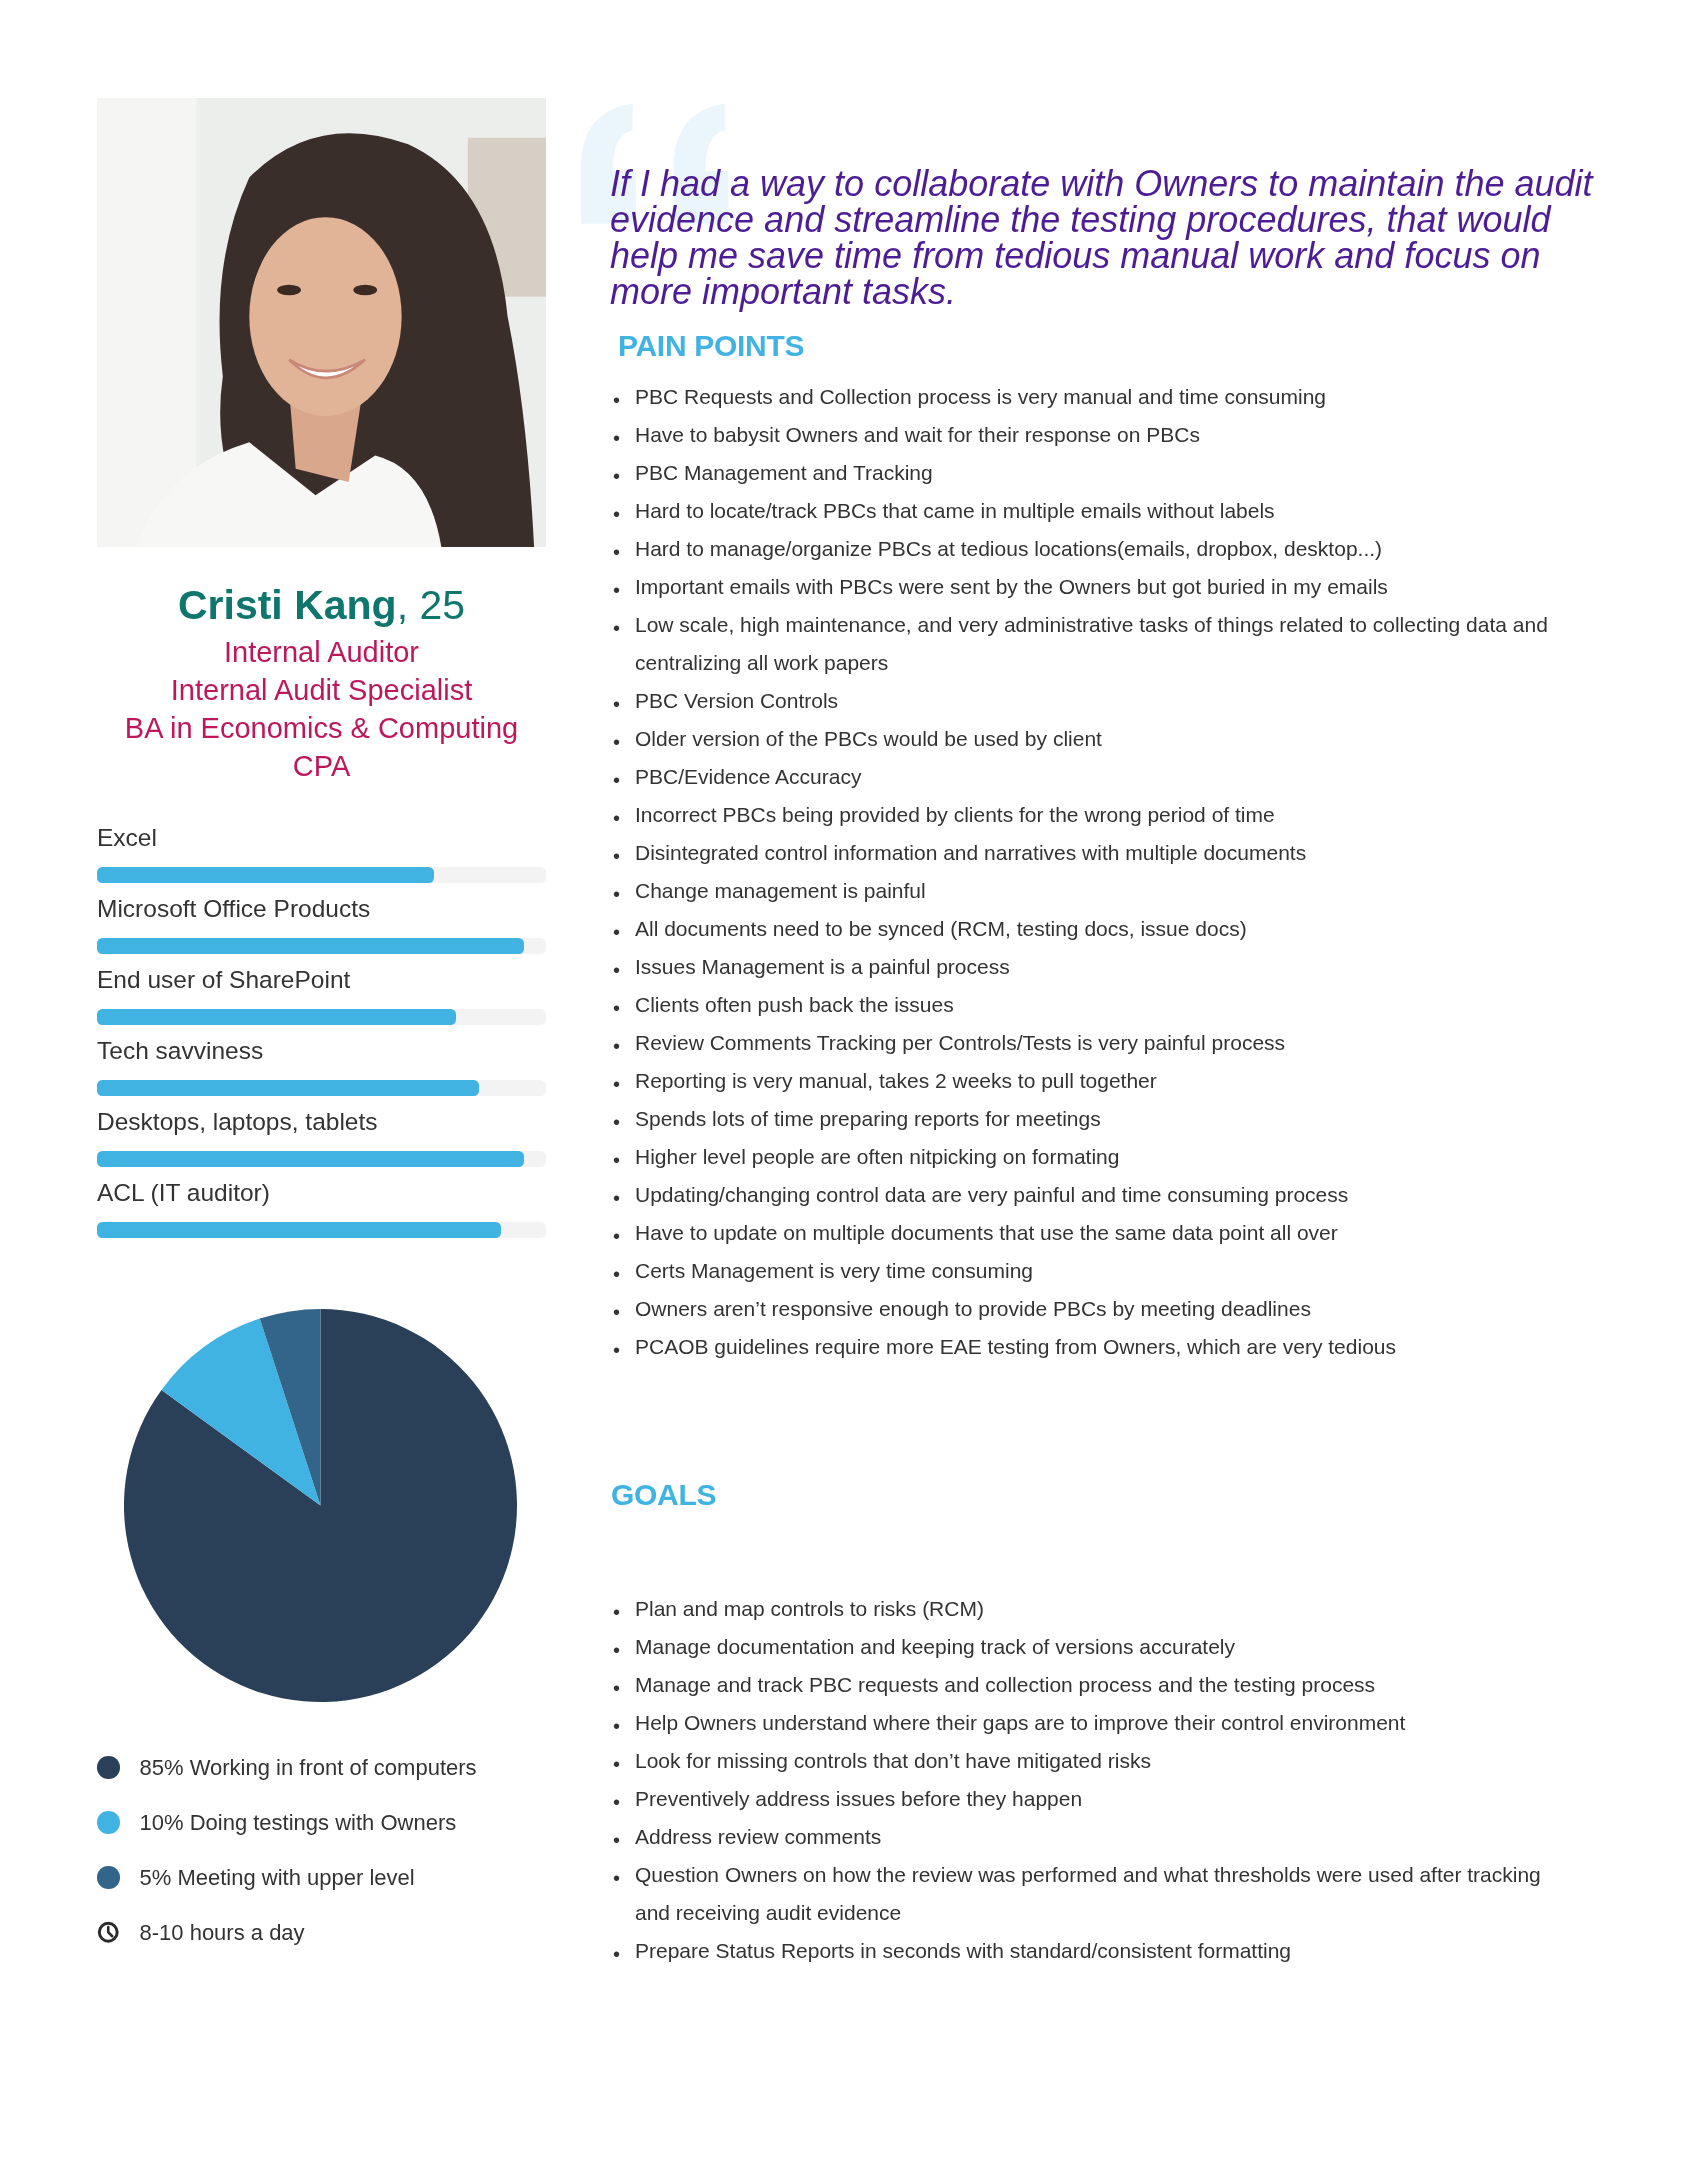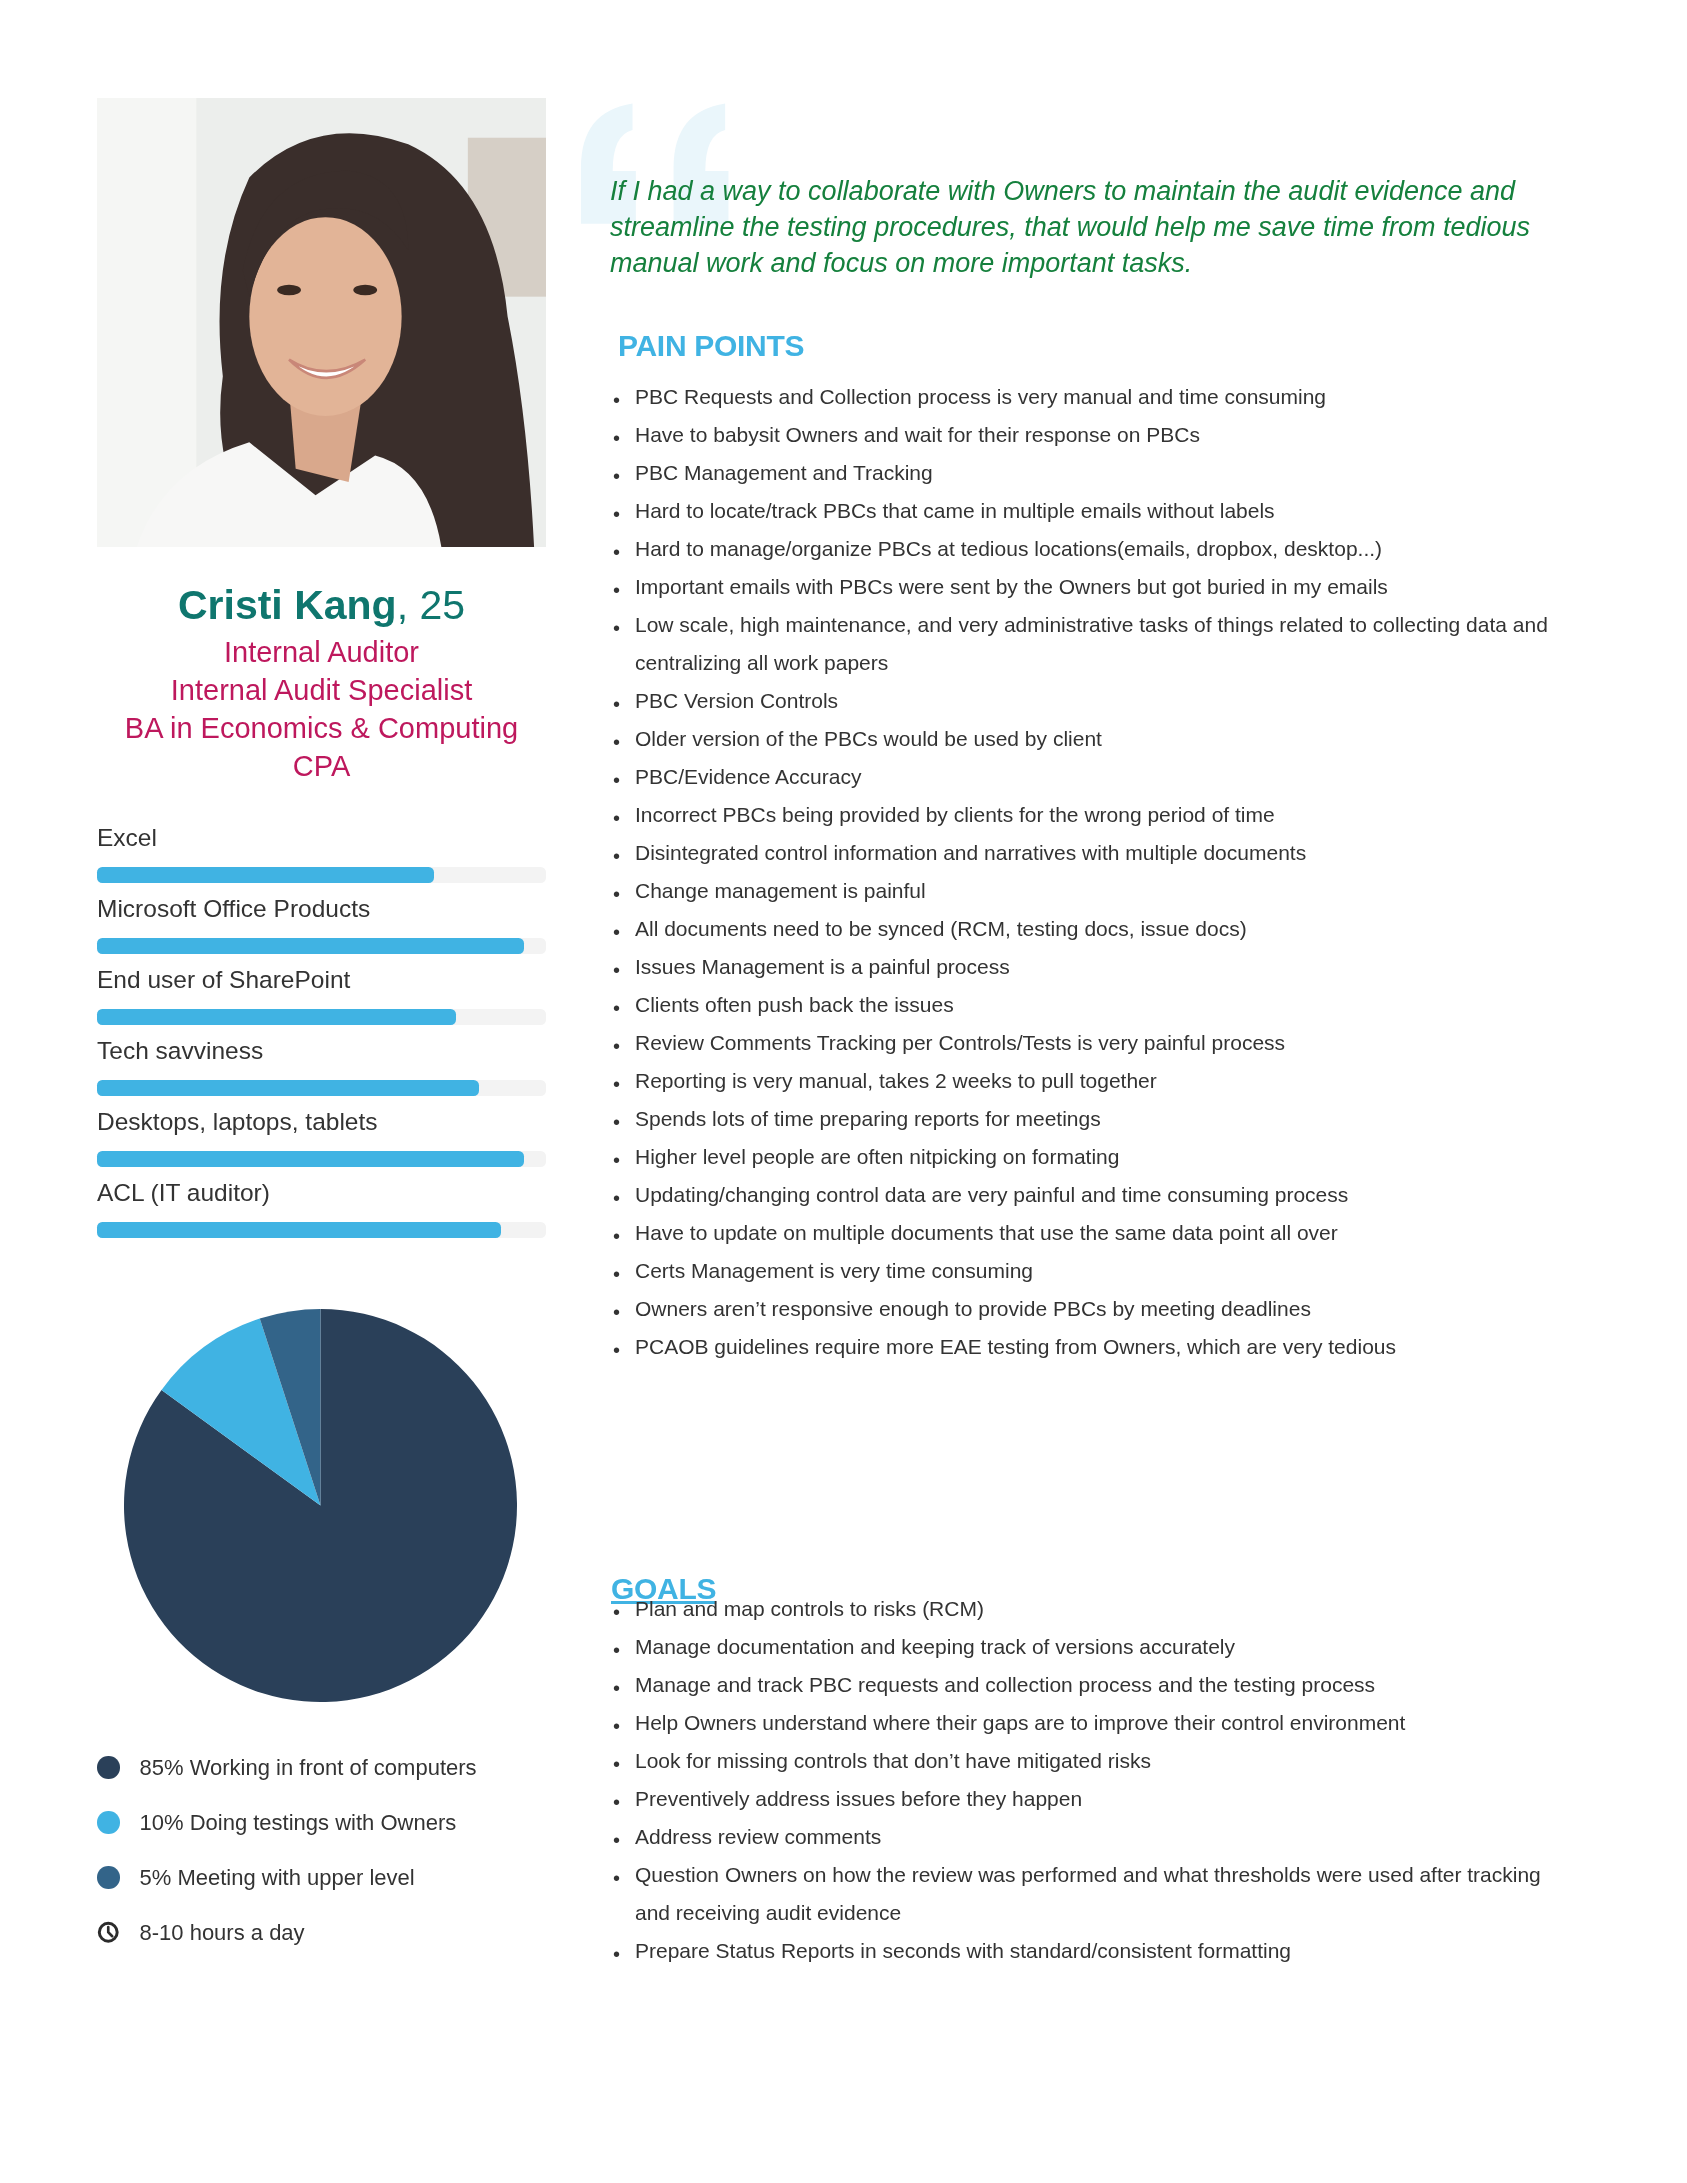--- a/index.html
+++ b/index.html
@@ -29,30 +29,30 @@
 
   .legend { left:97px; top:1740px; width:463px; }
   .legend-item { height:55px; display:flex; align-items:center; }
   .dot { width:22.5px; height:22.5px; border-radius:50%; margin-right:20px; flex:none; }
   .legend-text { font-size:22px; color:#333; }
   .clock { width:22.5px; height:22.5px; margin-right:20px; flex:none; }
 
   
   .quote-mark { left:573px; top:98px; width:172px; height:126px; }
   .quote-mark svg { width:100%; height:100%; display:block; }
-  .quote { left:610px; top:173px; width:992px; font-style:italic;
-           font-size:27px; line-height:36px; color:#15803d; }
+  .quote { left:610px; top:166px; width:992px; font-style:italic;
+           font-size:36px; line-height:36px; color:#4c1d95; }
 
   .section-h { font-size:30px; font-weight:bold; color:#40b3e3; letter-spacing:-0.3px; }
   .list { list-style:none; margin:0; padding:0; }
   .list li { position:relative; padding-left:24px; font-size:21px; line-height:38px; color:#333; }
   .list li .bullet { position:absolute; left:2px; top:0; font-size:20px; line-height:44px; }
   .pain-h { left:611px; top:329px;margin-left:7px; }
   .pain-list { left:611px; top:378px; width:959px; }
-  .goals-h { left:611px; top:1572px;text-decoration:underline; }
+  .goals-h { left:611px; top:1478px; }
   .goals-list { left:611px; top:1590px; width:959px; }
 </style>
 </head>
 <body>
 
 <div class="abs photo">
   <svg viewBox="0 0 678 678">
     <rect width="678" height="678" fill="#eceeec"></rect>
     <rect x="0" y="0" width="150" height="678" fill="#f5f6f4"></rect>
     <rect x="560" y="60" width="118" height="240" fill="#d6cfc6"></rect>

